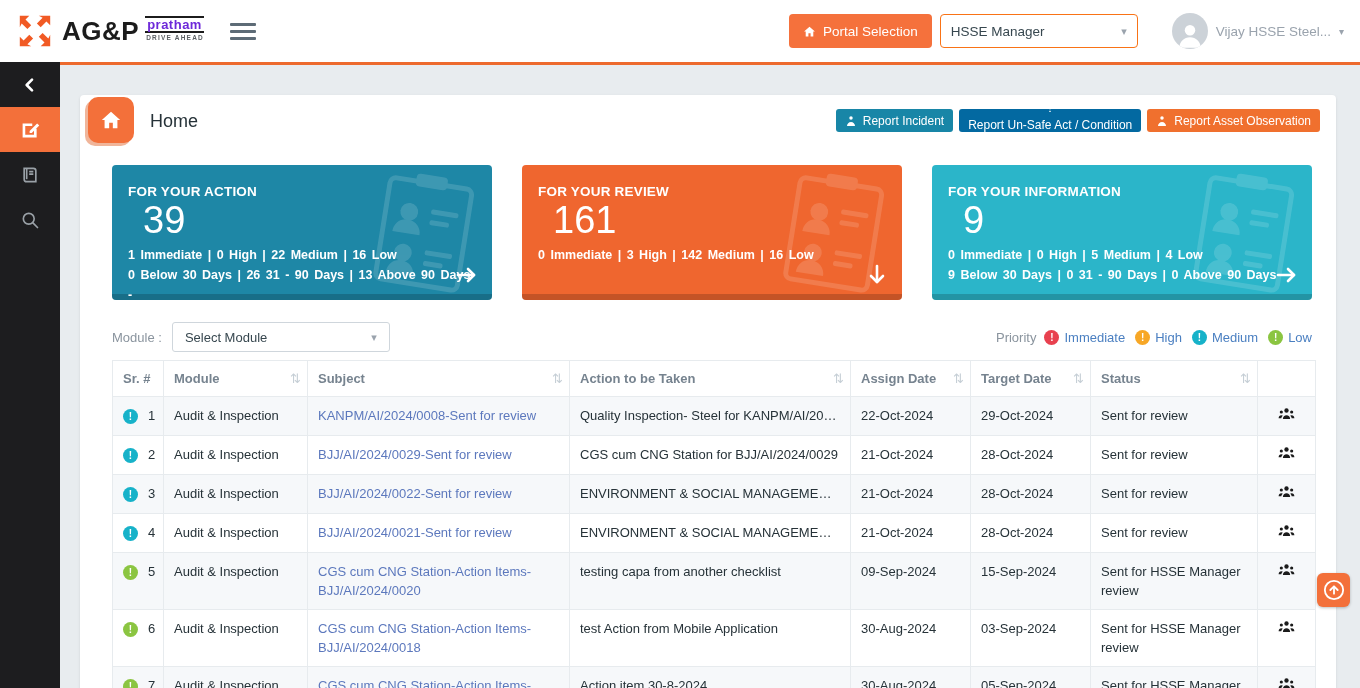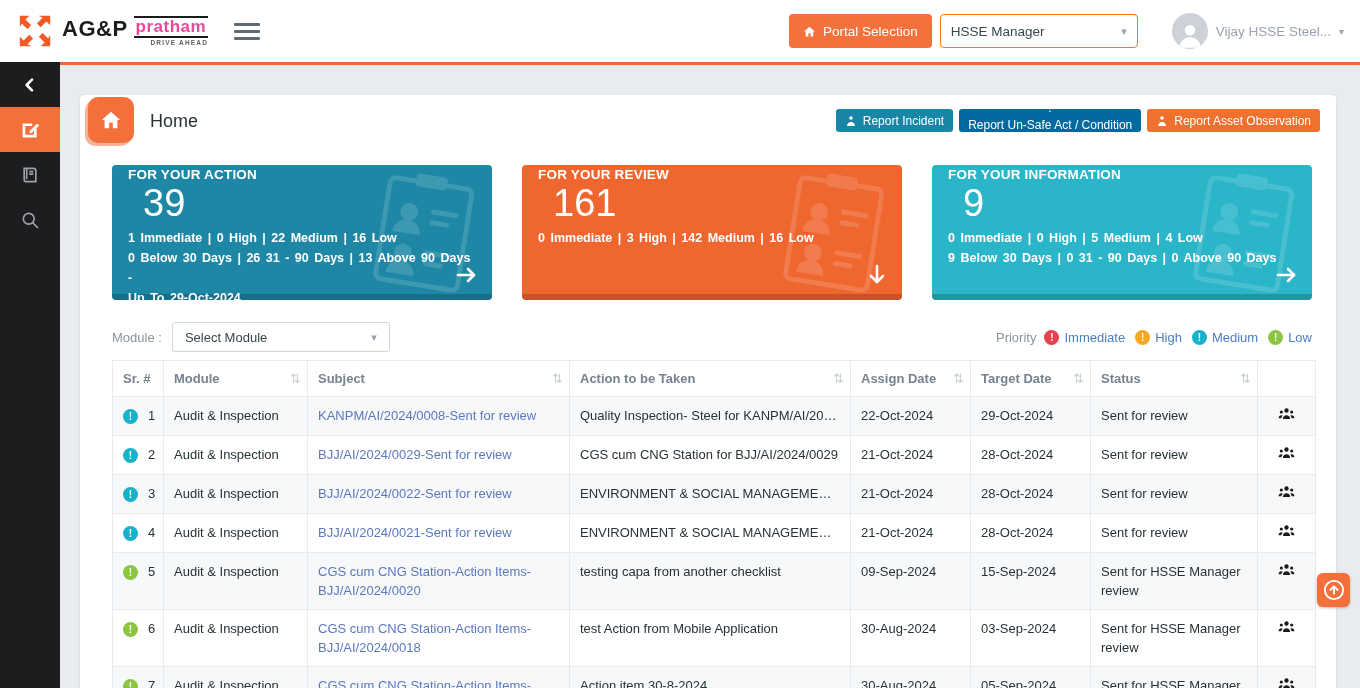--- a/index.html
+++ b/index.html
@@ -3,23 +3,23 @@
 <meta charset="utf-8">
 <style>
   * { box-sizing: border-box; margin: 0; padding: 0; }
   html,body { width:1360px; height:688px; overflow:hidden; }
   body { font-family:"Liberation Sans", sans-serif; background:#e8ecef; position:relative; }
 
   
   .topbar { position:absolute; top:0; left:0; right:0; height:62px; background:#fff; display:flex; align-items:center; z-index:10; padding:0 16px; }
   .logo { display:flex; align-items:center; gap:8px; }
   .logo-text { display:flex; align-items:flex-start; }
-  .brand1 { font-size:22px; font-weight:800; color:#1c1c1c; letter-spacing:0.5px; }
+  .brand1 { font-size:26px; font-weight:800; color:#1c1c1c; letter-spacing:0.5px; }
   .brand2-wrap { margin-left:6px; display:flex; flex-direction:column; align-items:flex-end; }
-  .brand2 { font-size:17px; font-weight:700; color:#ec4899; border-top:2.5px solid #1c1c1c; border-bottom:2.5px solid #1c1c1c; line-height:1.05; padding:0 2px; letter-spacing:0.5px; }
+  .brand2 { font-size:13px; font-weight:700; color:#6d28d9; border-top:2.5px solid #1c1c1c; border-bottom:2.5px solid #1c1c1c; line-height:1.05; padding:0 2px; letter-spacing:0.5px; }
   .tagline { font-size:6.5px; color:#5a5f63; letter-spacing:1.2px; font-weight:700; margin-top:1px; }
   .hamburger { margin-left:26px; width:26px; cursor:pointer; }
   .hamburger span { display:block; height:3px; background:#5d6b76; margin:4px 0; border-radius:1px; }
   .topbar-right { margin-left:auto; display:flex; align-items:center; }
   .portal-btn { display:inline-flex; align-items:center; gap:7px; background:#f5713c; color:#fff; border:none; border-radius:4px; height:34px; padding:0 14px; font-size:13.5px; font-family:inherit; cursor:pointer; }
   .role-select { margin-left:8px; width:198px; height:34px; border:1px solid #f97316; border-radius:4px; background:#fff; display:flex; align-items:center; padding:0 10px; font-size:13.5px; color:#37474f; cursor:pointer; }
   .role-select .caret { margin-left:auto; color:#9aa3ad; font-size:11px; }
   .user-box { margin-left:34px; display:flex; align-items:center; gap:8px; cursor:pointer; }
   .avatar { width:36px; height:36px; border-radius:50%; background:#ccd2d8; display:flex; align-items:flex-end; justify-content:center; overflow:hidden; }
   .user-name { font-size:13.5px; color:#9aa3ad; }
@@ -37,21 +37,21 @@
   .panel { position:absolute; left:20px; right:24px; top:30px; bottom:-4px; background:#fff; border-radius:4px; box-shadow:0 1px 3px rgba(0,0,0,.10); }
 
   .title-bar { position:relative; height:50px; }
   .home-badge { position:absolute; top:2px; left:8px; width:46px; height:46px; background:#f3703a; border-radius:10px; display:flex; align-items:center; justify-content:center; box-shadow:-3px 3px 0 rgba(222,90,30,.45); }
   .page-title { position:absolute; left:70px; top:0; line-height:52px; font-size:18px; color:#263238; }
   .report-actions { position:absolute; right:16px; top:14px; display:flex; gap:6px; }
   .report-btn { display:inline-flex; align-items:center; gap:6px; border:none; border-radius:3px; color:#fff; font-size:12px; font-family:inherit; height:23px; padding:0 9px; cursor:pointer; white-space:nowrap; }
 
   
   .cards { display:flex; gap:30px; padding:0 24px 0 32px; margin-top:20px; }
-  .card { flex:1; height:135px; border-radius:4px; color:#fff; padding:2px 16px; position:relative; overflow:hidden; cursor:pointer; }
+  .card { flex:1; height:135px; border-radius:4px; color:#fff; padding:19px 16px; position:relative; overflow:hidden; cursor:pointer; }
   .card::after { content:""; position:absolute; left:0; right:0; bottom:0; height:6px; background:rgba(0,0,0,.18); }
   .card-title { font-size:13.5px; font-weight:700; letter-spacing:.2px; position:relative; z-index:2; }
   .card-count { font-size:38px; font-weight:400; line-height:1.1; margin:1px 15px 3px; position:relative; z-index:2; }
   .card-line { font-size:12.5px; font-weight:700; line-height:20px; word-spacing:2px; position:relative; z-index:2; }
   .card-arrow { position:absolute; right:14px; bottom:12px; z-index:3; }
   .card-arrow.down svg { transform:rotate(90deg); }
   .card-art { position:absolute; right:8px; top:8px; opacity:.14; z-index:1; }
 
   
   .filter-row { display:flex; align-items:center; margin-top:22px; padding:0 24px 0 32px; height:30px; }

